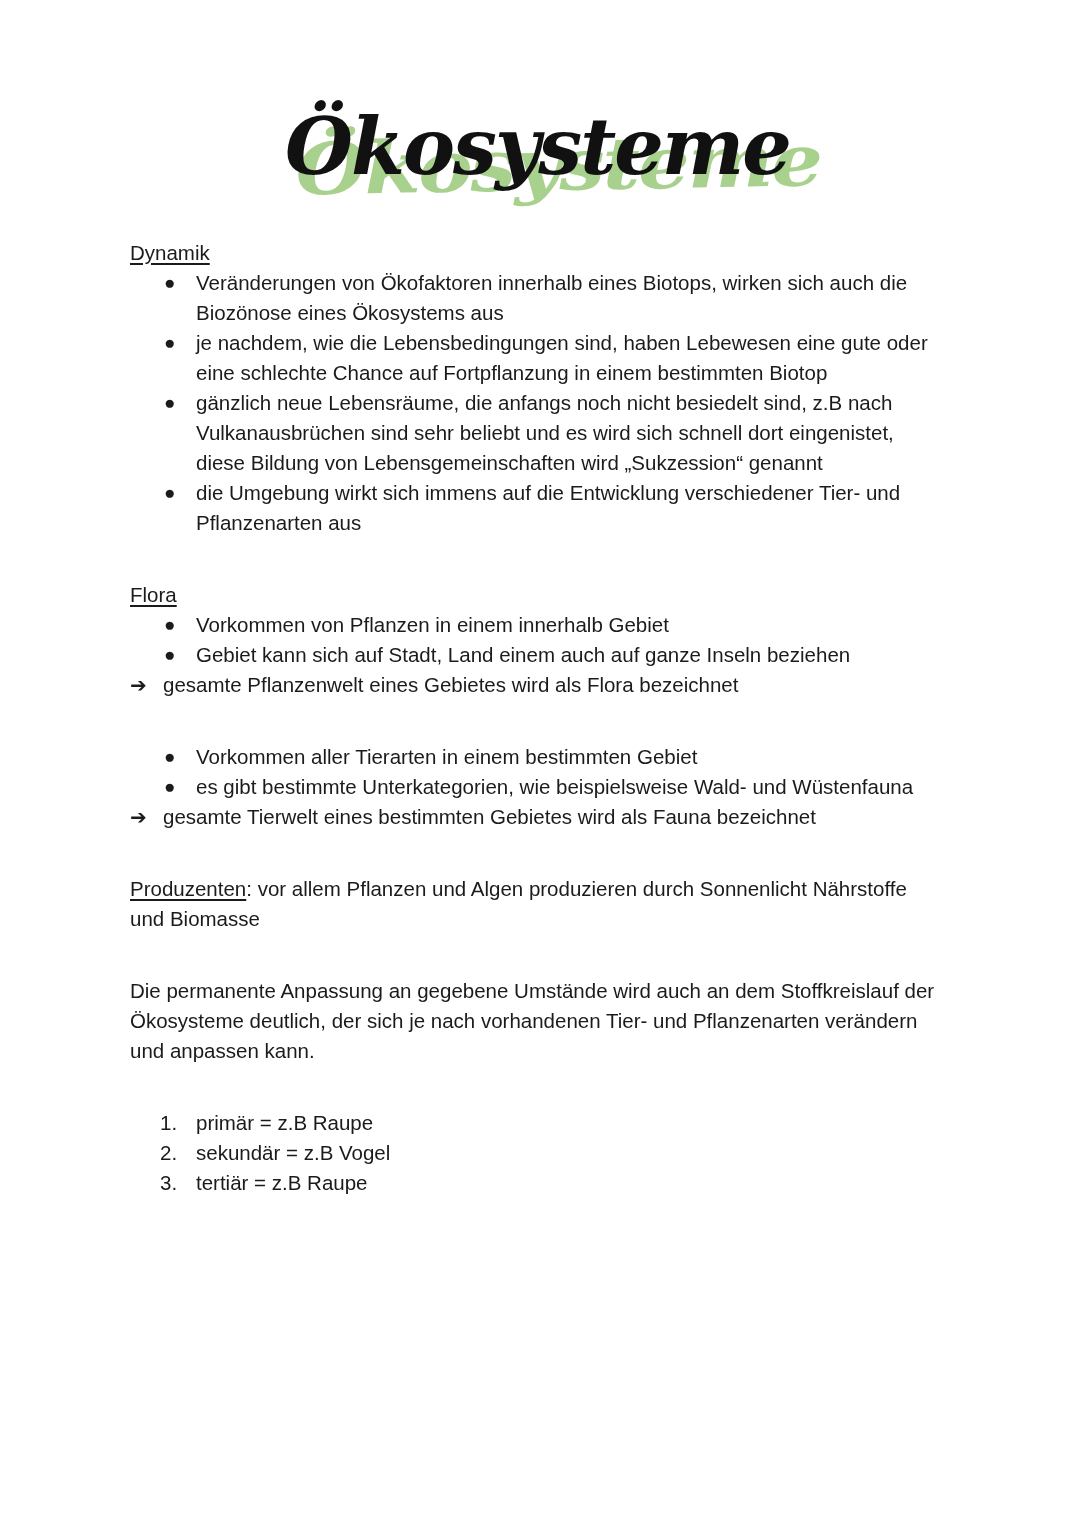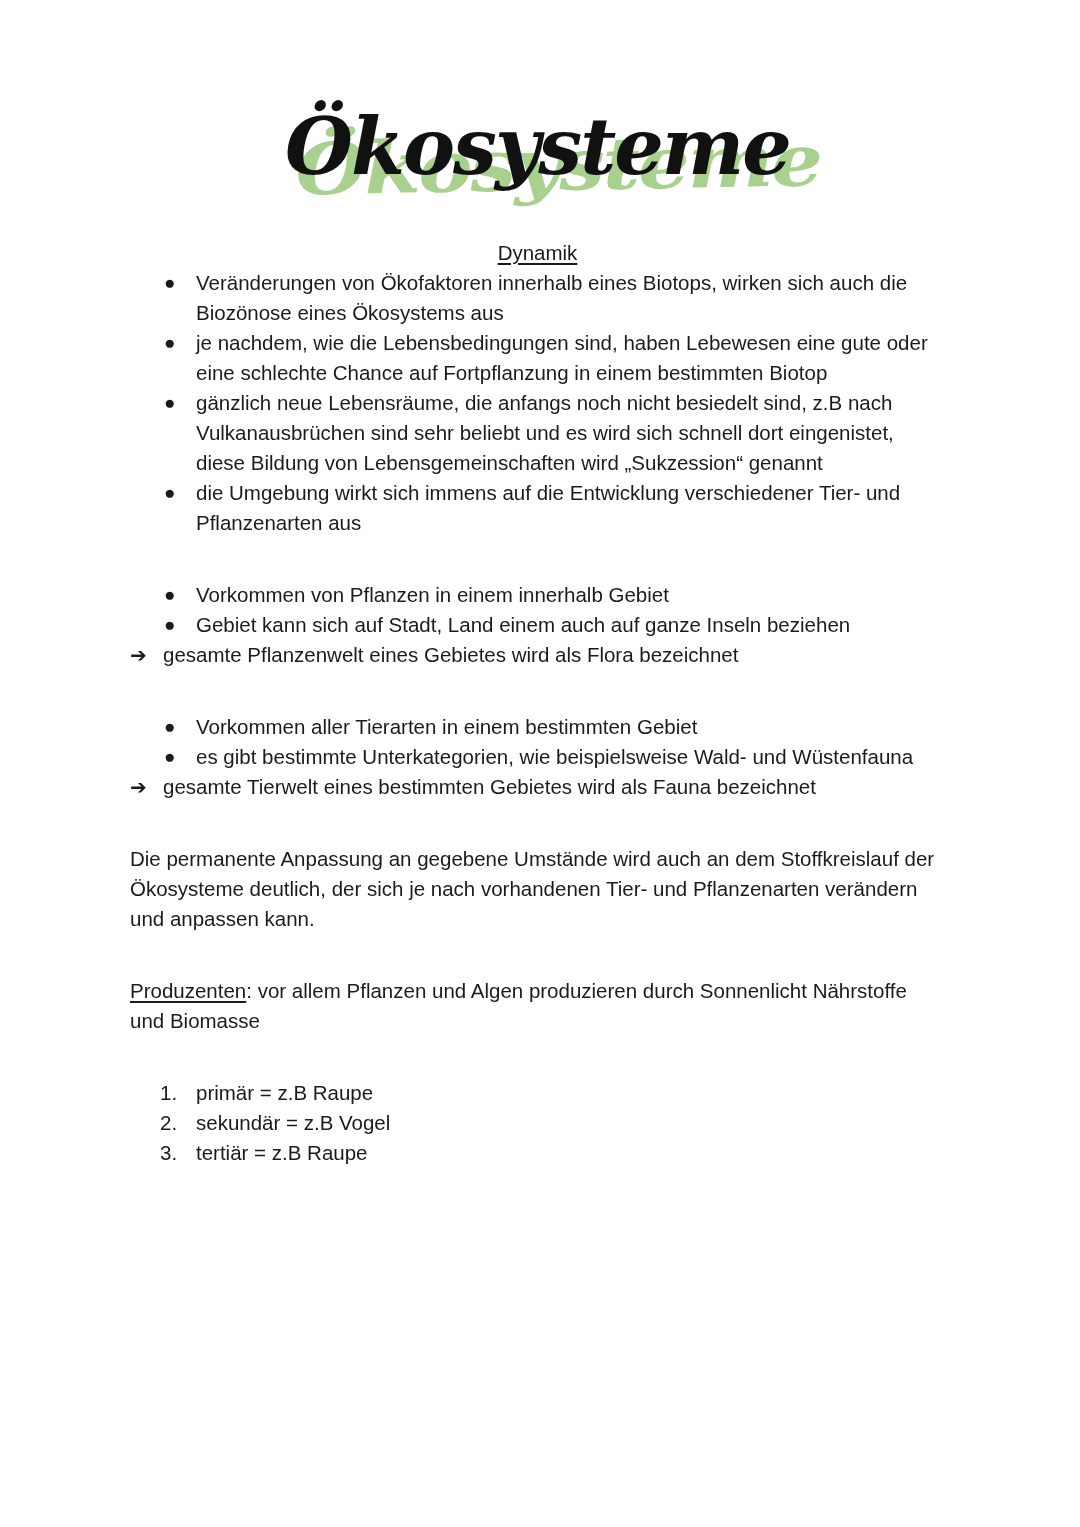--- a/index.html
+++ b/index.html
@@ -47,21 +47,20 @@
   }
   
   .section { margin-top: 42px; }
   .section.first { margin-top: 6px; }
   .heading {
     font-size: 20.5px;
     font-weight: 400;
     line-height: 30px;
     text-decoration: underline;
     text-underline-offset: 3px;
-    text-align: center;
   }
   .row {
     display: flex;
     align-items: flex-start;
     font-size: 20.5px;
     line-height: 30px;
   }
   .bullet-row { margin-left: 34px; }
   .bullet-marker {
     flex: 0 0 32px;
@@ -110,20 +109,21 @@
       <span class="bullet-marker">●</span>
       <span class="bullet-text">gänzlich neue Lebensräume, die anfangs noch nicht besiedelt sind, z.B nach Vulkanausbrüchen sind sehr beliebt und es wird sich schnell dort eingenistet, diese Bildung von Lebensgemeinschaften wird „Sukzession“ genannt</span>
     </div>
     <div class="row bullet-row">
       <span class="bullet-marker">●</span>
       <span class="bullet-text">die Umgebung wirkt sich immens auf die Entwicklung verschiedener Tier- und Pflanzenarten aus</span>
     </div>
   </section>
 
   <section class="section">
+    <h2 class="heading">Flora</h2>
     <div class="row bullet-row">
       <span class="bullet-marker">●</span>
       <span class="bullet-text">Vorkommen von Pflanzen in einem innerhalb Gebiet</span>
     </div>
     <div class="row bullet-row">
       <span class="bullet-marker">●</span>
       <span class="bullet-text">Gebiet kann sich auf Stadt, Land einem auch auf ganze Inseln beziehen</span>
     </div>
     <div class="row arrow-row">
       <span class="arrow-marker">➔</span>
@@ -140,25 +140,25 @@
       <span class="bullet-marker">●</span>
       <span class="bullet-text">es gibt bestimmte Unterkategorien, wie beispielsweise Wald- und Wüstenfauna</span>
     </div>
     <div class="row arrow-row">
       <span class="arrow-marker">➔</span>
       <span class="bullet-text">gesamte Tierwelt eines bestimmten Gebietes wird als Fauna bezeichnet</span>
     </div>
   </section>
 
   <section class="section">
-    <p class="para">Die permanente Anpassung an gegebene Umstände wird auch an dem Stoffkreislauf der Ökosysteme deutlich, der sich je nach vorhandenen Tier- und Pflanzenarten verändern und anpassen kann.</p>
+    <p class="para"><span class="lead-underline">Produzenten</span><span>: vor allem Pflanzen und Algen produzieren durch Sonnenlicht Nährstoffe und Biomasse</span></p>
   </section>
 
   <section class="section">
-    <p class="para"><span class="lead-underline">Produzenten</span><span>: vor allem Pflanzen und Algen produzieren durch Sonnenlicht Nährstoffe und Biomasse</span></p>
+    <p class="para">Die permanente Anpassung an gegebene Umstände wird auch an dem Stoffkreislauf der Ökosysteme deutlich, der sich je nach vorhandenen Tier- und Pflanzenarten verändern und anpassen kann.</p>
   </section>
 
   <section class="section">
     <div class="row num-row">
       <span class="num-marker">1.</span>
       <span class="bullet-text">primär = z.B Raupe</span>
     </div>
     <div class="row num-row">
       <span class="num-marker">2.</span>
       <span class="bullet-text">sekundär = z.B Vogel</span>

